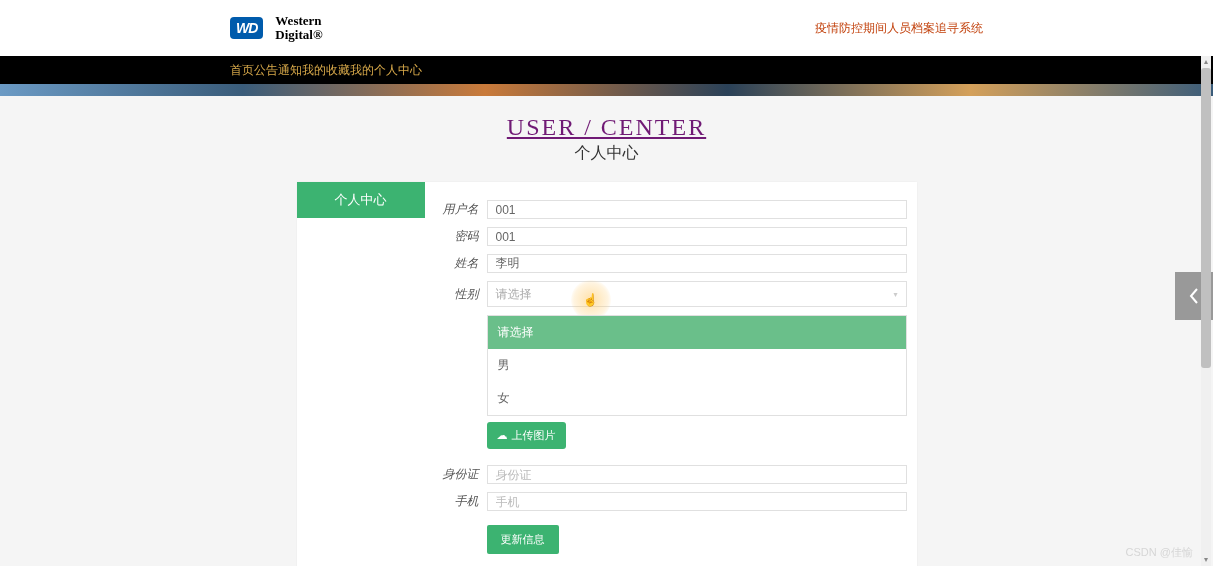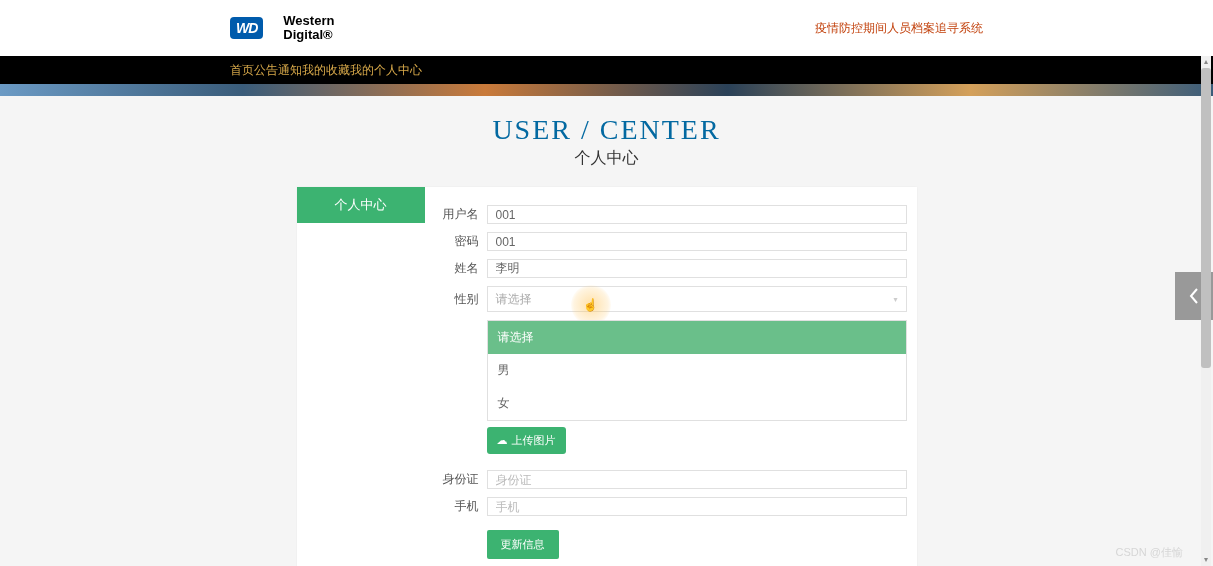--- a/index.html
+++ b/index.html
@@ -1,42 +1,42 @@
 <!DOCTYPE html>
 <html><head>
   <meta charset="utf-8">
   <style>
     * { margin: 0; padding: 0; box-sizing: border-box; }
     body { font-family: "Microsoft YaHei", Arial, sans-serif; background: #f5f5f5; width: 1213px; height: 566px; overflow: hidden; position: relative; }
     
     .top-bar { background: #fff; height: 56px; display: flex; align-items: center; justify-content: space-between; padding: 0 230px 0 230px; }
     .logo-wrap { display: flex; align-items: center; }
     .logo-badge { background: #005bac; color: #fff; font-weight: bold; padding: 3px 6px; border-radius: 4px; font-size: 14px; letter-spacing: -1px; font-style: italic; }
-    .logo-text { margin-left: 20px; font-weight: bold; font-size: 13px; line-height: 1.1; }
+    .logo-text { margin-left: 12px; font-weight: bold; font-size: 13px; line-height: 1.1; font-family: Liberation Serif, serif; }
     .tagline { font-size: 12px; color: #c2410c; }
     
     .nav-bar { background: #000; height: 28px; display: flex; align-items: center; padding-left: 230px; }
     .nav-item { color: #d8a94a; font-size: 12px; cursor: pointer; }
     
     .banner-strip { height: 12px; background: linear-gradient(90deg, #6b9ac4 0%, #3a5c7a 20%, #c97a3a 40%, #2a4158 60%, #d4a05a 80%, #3a5c7a 100%); }
     
     .page-title-area { text-align: center; padding: 18px 0 8px; background: #f5f5f5; }
-    .title-en { color: #0369a1; font-size: 28px; letter-spacing: 2px; font-family: Georgia, serif; }
+    .title-en { color: #701a75; font-size: 24px; letter-spacing: 2px; font-family: Georgia, serif; text-decoration: underline; }
     .title-zh { color: #333; font-size: 16px; margin-top: 2px; }
     
     .content-wrap { width: 620px; margin: 10px auto 0; background: #fff; display: flex; min-height: 400px; box-shadow: 0 0 2px rgba(0,0,0,0.05); }
     
     .sidebar { width: 128px; flex-shrink: 0; }
     .sidebar-item { display: block; text-align: center; padding: 9px 0; font-size: 13px; cursor: pointer; }
     .sidebar-item.active { background: #3cb371; color: #fff; }
     .sidebar-item:not(.active) { color: #3cb371; background: #fff; }
     
     .form-area { flex: 1; padding: 18px 10px 10px 10px; position: relative; }
     .form-row { display: flex; align-items: center; margin-bottom: 8px; }
-    .form-label { width: 52px; text-align: right; font-size: 12px; color: #555; padding-right: 8px; }
+    .form-label { width: 52px; text-align: right; font-size: 12px; color: #555; padding-right: 8px; font-style: italic; }
     .form-input { flex: 1; height: 19px; border: 1px solid #e0e0e0; padding: 0 8px; font-size: 12px; color: #666; outline: none; }
     .form-input::placeholder { color: #bbb; }
     
     .select-display { flex: 1; height: 26px; border: 1px solid #e0e0e0; padding: 0 8px; font-size: 12px; color: #aaa; display: flex; align-items: center; justify-content: space-between; cursor: pointer; position: relative; }
     .select-arrow { font-size: 8px; color: #ccc; }
     
     .cursor-highlight { position: absolute; width: 40px; height: 40px; border-radius: 50%; background: radial-gradient(circle, rgba(255,200,100,0.55) 0%, rgba(255,200,100,0.2) 60%, transparent 75%); top: 98px; left: 146px; pointer-events: none; display:flex; align-items:center; justify-content:center; font-size:12px;}
     
     .dropdown-panel { margin-left: 52px; margin-right: 0; border: 1px solid #e0e0e0; background: #fff; margin-bottom: 6px; position: relative; }
     .dd-option { padding: 8px 10px; font-size: 12px; cursor: pointer; }
@@ -51,21 +51,21 @@
     
     .side-handle { position: absolute; right: 0; top: 272px; width: 38px; height: 48px; background: #999; display: flex; align-items: center; justify-content: center; cursor: pointer; }
     .side-handle svg { stroke: #fff; }
     
     .scrollbar-track { position: absolute; right: 2px; top: 56px; width: 10px; bottom: 0; background: #f0f0f0; }
     .scrollbar-thumb { position: absolute; right: 2px; top: 56px; width: 10px; height: 120px; background: #c0c0c0; border-radius: 3px; }
     .scroll-up, .scroll-down { position: absolute; right: 2px; width: 10px; height: 12px; font-size: 8px; color: #888; text-align: center; line-height: 12px; cursor: pointer; }
     .scroll-up { top: 56px; }
     .scroll-down { bottom: 0; }
     
-    .watermark { position: absolute; right: 30px; bottom: 6px; font-size: 11px; color: #d6d6d6; }
+    .watermark { position: absolute; right: 20px; bottom: 6px; font-size: 11px; color: #d6d6d6; }
   </style>
 </head>
 <body>
 
 <div class="top-bar">
   <div class="logo-wrap">
     <span class="logo-badge">WD</span>
     <span class="logo-text">
       <span>Western</span><br>
       <span>Digital</span>®

